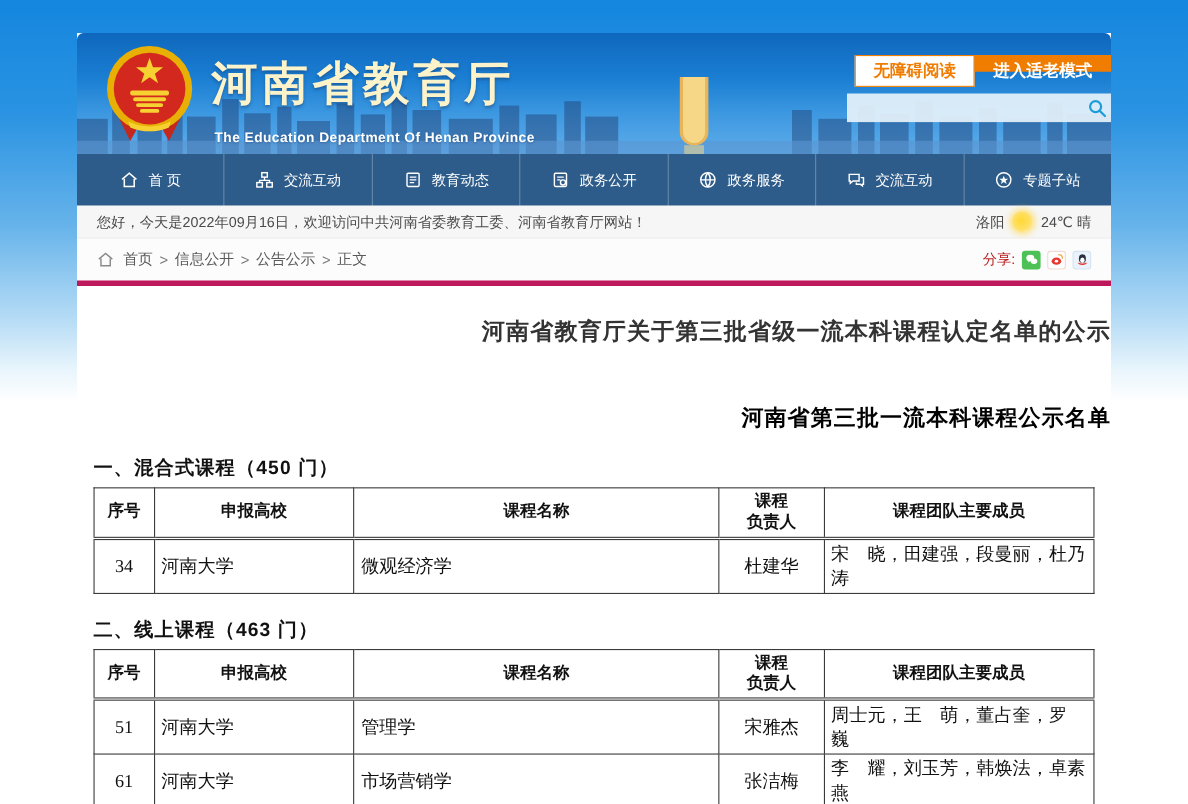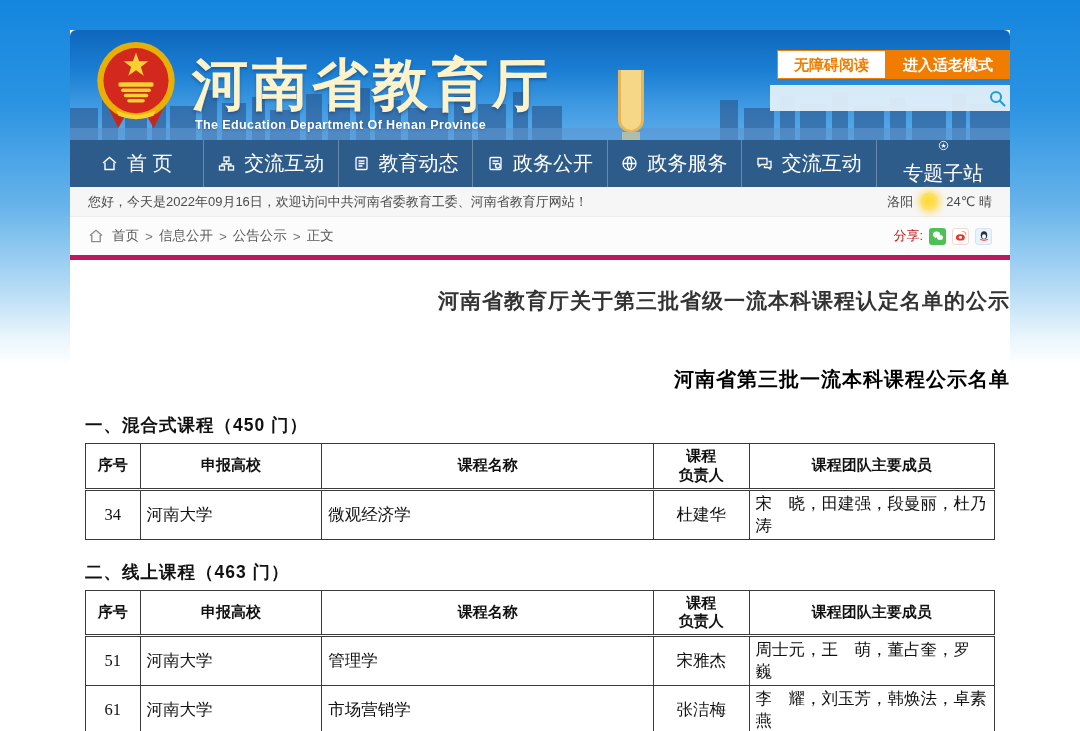--- a/index.html
+++ b/index.html
@@ -7,40 +7,40 @@
     font-family:"Liberation Sans","DejaVu Sans",sans-serif; }
   body { background:linear-gradient(180deg,#1486de 0%,#2a93e2 14%,#66b3ea 28%,#b8ddf6 40%,#e9f5fc 46%,#ffffff 50%); }
 
   .page-card { position:absolute; left:70px; top:30px; width:940px; height:701px; background:#fff; }
 
   
   .banner { position:relative; height:110px; overflow:hidden; border-radius:6px 6px 0 0;
     background:linear-gradient(180deg,#0e67bd 0%,#1b7fd3 38%,#3e99e1 68%,#5fadea 100%); }
   .skyline { position:absolute; left:0; bottom:0; width:100%; height:70px; }
   .emblem { position:absolute; left:22px; top:8px; width:88px; height:94px; }
-  .site-name { position:absolute; left:122px; top:18px; font-size:56px; font-weight:bold;
+  .site-name { position:absolute; left:122px; top:18px; font-size:42px; font-weight:bold;
     color:#fdf3cb; letter-spacing:4px; text-shadow:0 2px 3px rgba(20,50,100,.45); }
   .site-name-en { position:absolute; left:125px; top:88px; font-size:12.5px; font-weight:bold;
     color:#ffffff; letter-spacing:.4px; text-shadow:0 1px 2px rgba(20,50,100,.4); }
   .banner-btns { position:absolute; right:0; top:20px; display:flex;padding-left:28px; }
   .btn-access { height:29px; padding:0 16px; background:#ffffff; color:#f07c00; border:1px solid #f07c00;
     font-size:15px; font-weight:bold; line-height:27px; cursor:pointer; }
-  .btn-elder { height:29px; padding:0 16px; background:#f07c00; color:#fff; border:1px solid #f07c00;
+  .btn-elder { height:15px; padding:0 16px; background:#f07c00; color:#fff; border:1px solid #f07c00;
     font-size:15px; font-weight:bold; line-height:27px; cursor:pointer; }
   .search-bar { position:absolute; right:0; top:55px; width:240px; height:26px;
     background:rgba(230,242,250,.92); display:flex; align-items:center; }
   .search-input { flex:1; border:none; outline:none; background:transparent; height:22px;
     padding:0 8px; font-size:13px; color:#245; }
   .search-icon { width:26px; display:flex; justify-content:center; cursor:pointer; }
 
   
   .nav { display:flex; height:47px; background:#2e5c8a; }
   .nav-item { flex:1; display:flex; align-items:center; justify-content:center; gap:9px;
-    color:#fff; font-size:20px; cursor:pointer; border-right:1px solid rgba(255,255,255,.28); }
-  .nav-item:last-child { border-right:none;flex-direction:column; }
+    color:#fff; font-size:13px; cursor:pointer; border-right:1px solid rgba(255,255,255,.28); }
+  .nav-item:last-child { border-right:none; }
   .nav-item svg { display:block; }
 
   
   .status-bar { height:30px; background:#f6f6f6; border-bottom:1px solid #ececec;
     display:flex; align-items:center; padding:0 18px; font-size:13px; color:#4a4a4a; }
   .status-right { margin-left:auto; display:flex; align-items:center; gap:7px; }
   .sun { width:19px; height:19px; border-radius:50%;
     background:radial-gradient(circle at 45% 45%, #ffd832 0%, #ffe068 55%, #fff0b5 100%);
     box-shadow:0 0 6px 2px rgba(255,216,80,.75); }
 

